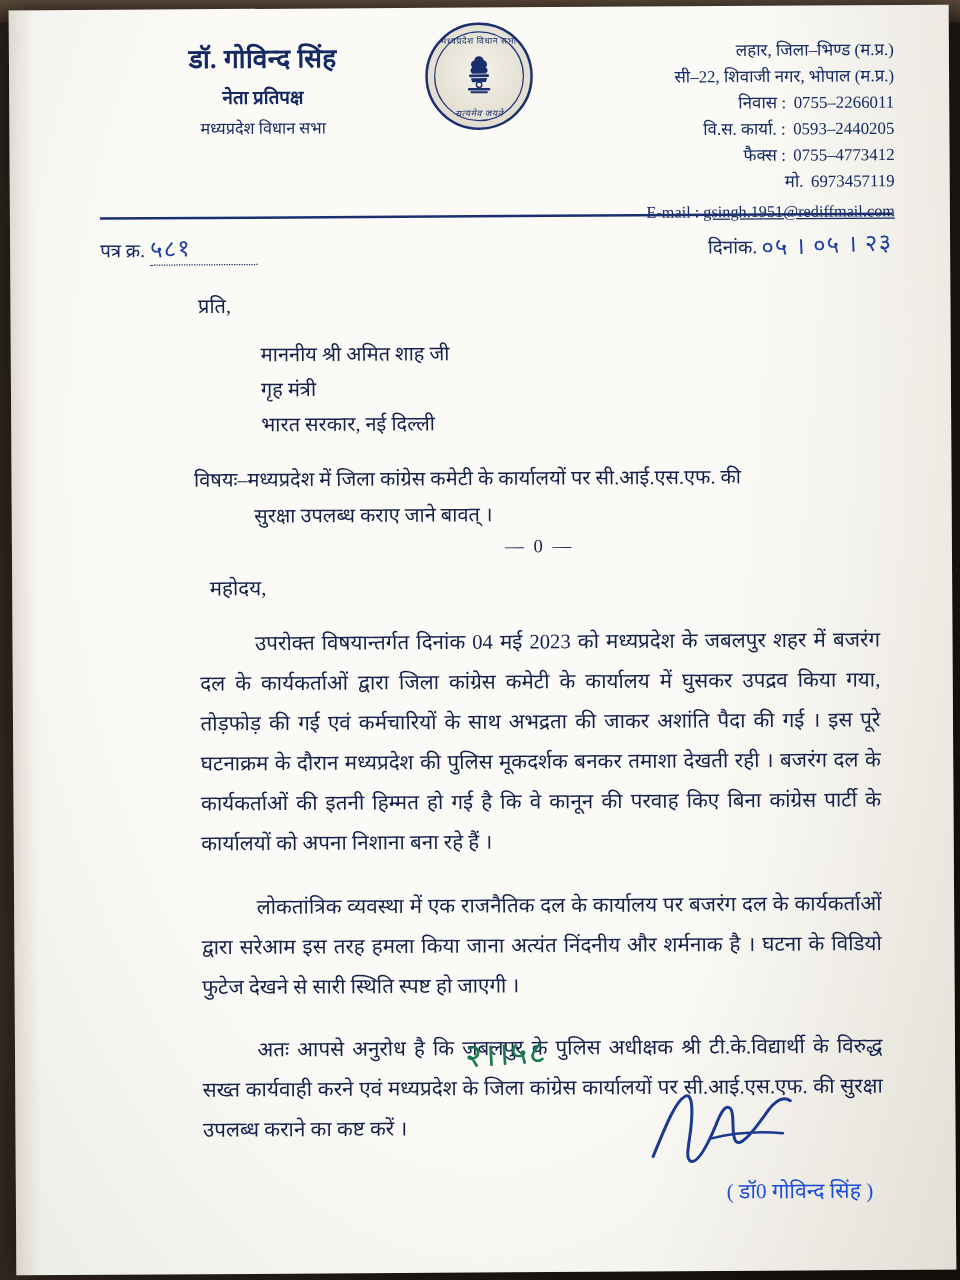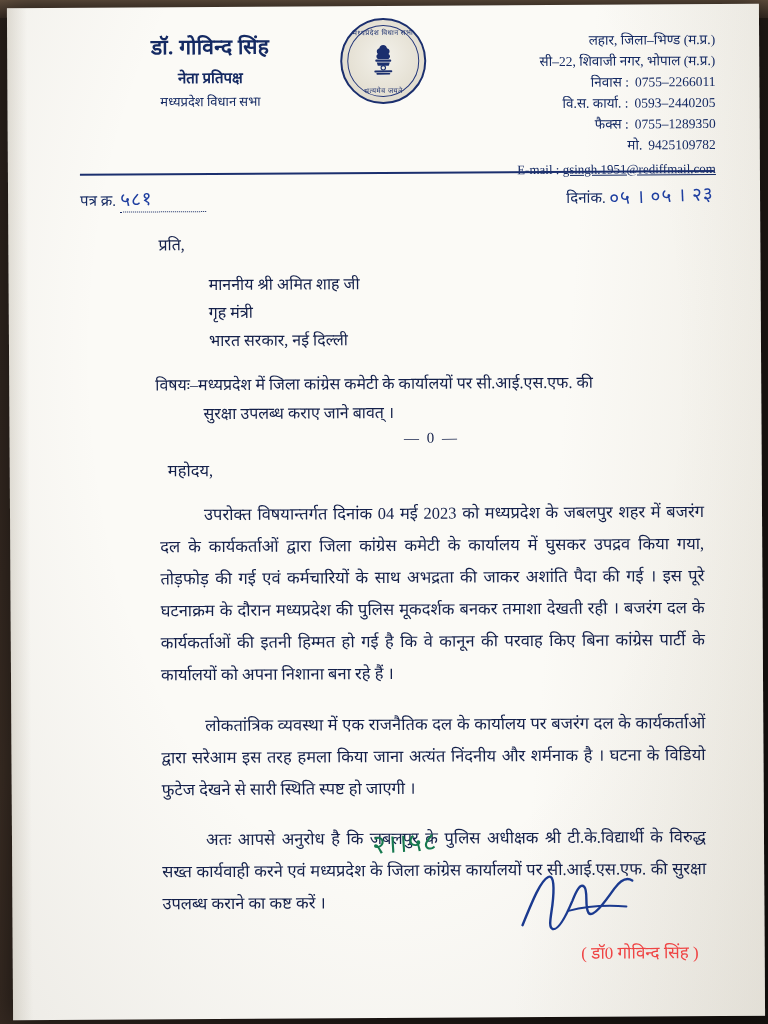--- a/index.html
+++ b/index.html
@@ -122,21 +122,21 @@
   .emblem-text-top, .emblem-text-bottom {
     position: absolute;
     left: 0; right: 0;
     text-align: center;
     font-family: "Liberation Serif", serif;
     font-size: 7px;
     color: #1b2f6e;
     letter-spacing: .5px;
   }
   .emblem-text-top { top: 10px; }
-  .emblem-text-bottom { bottom: 9px; }
+  .emblem-text-bottom { bottom: 9px; font-style: italic; }
   .emblem-lion {
     position: absolute;
     left: 50%;
     top: 24px;
     transform: translateX(-50%);
     width: 40px;
     height: 40px;
   }
 
   .lh-right {
@@ -258,21 +258,21 @@
     top: 862px;
     width: 130px;
     height: 70px;
   }
   .sig-name {
     position: absolute;
     right: 66px;
     top: 936px;
     font-family: "Liberation Serif", serif;
     font-size: 17px;
-    color: #ef4444;
+    color: #1d4ed8;
   }
 </style>
 </head>
 <body>
 
 <div class="backdrop"></div>
 
 <div class="paper">
   <div class="sheet-inner">
 
@@ -307,25 +307,25 @@
         <div class="row">
           <span class="rlabel">निवास :</span>
           <span>0755–2266011</span>
         </div>
         <div class="row">
           <span class="rlabel">वि.स. कार्या. :</span>
           <span>0593–2440205</span>
         </div>
         <div class="row">
           <span class="rlabel">फैक्स :</span>
-          <span>0755–1289350</span>
+          <span>0755–4773412</span>
         </div>
         <div class="row">
           <span class="rlabel">मो.</span>
-          <span>9425109782</span>
+          <span>6973457119</span>
         </div>
         <div class="lh-email">
           <span>E-mail :</span>
           <u>gsingh.1951@rediffmail.com</u>
         </div>
       </div>
     </div>
 
     <div class="rule"></div>
 

